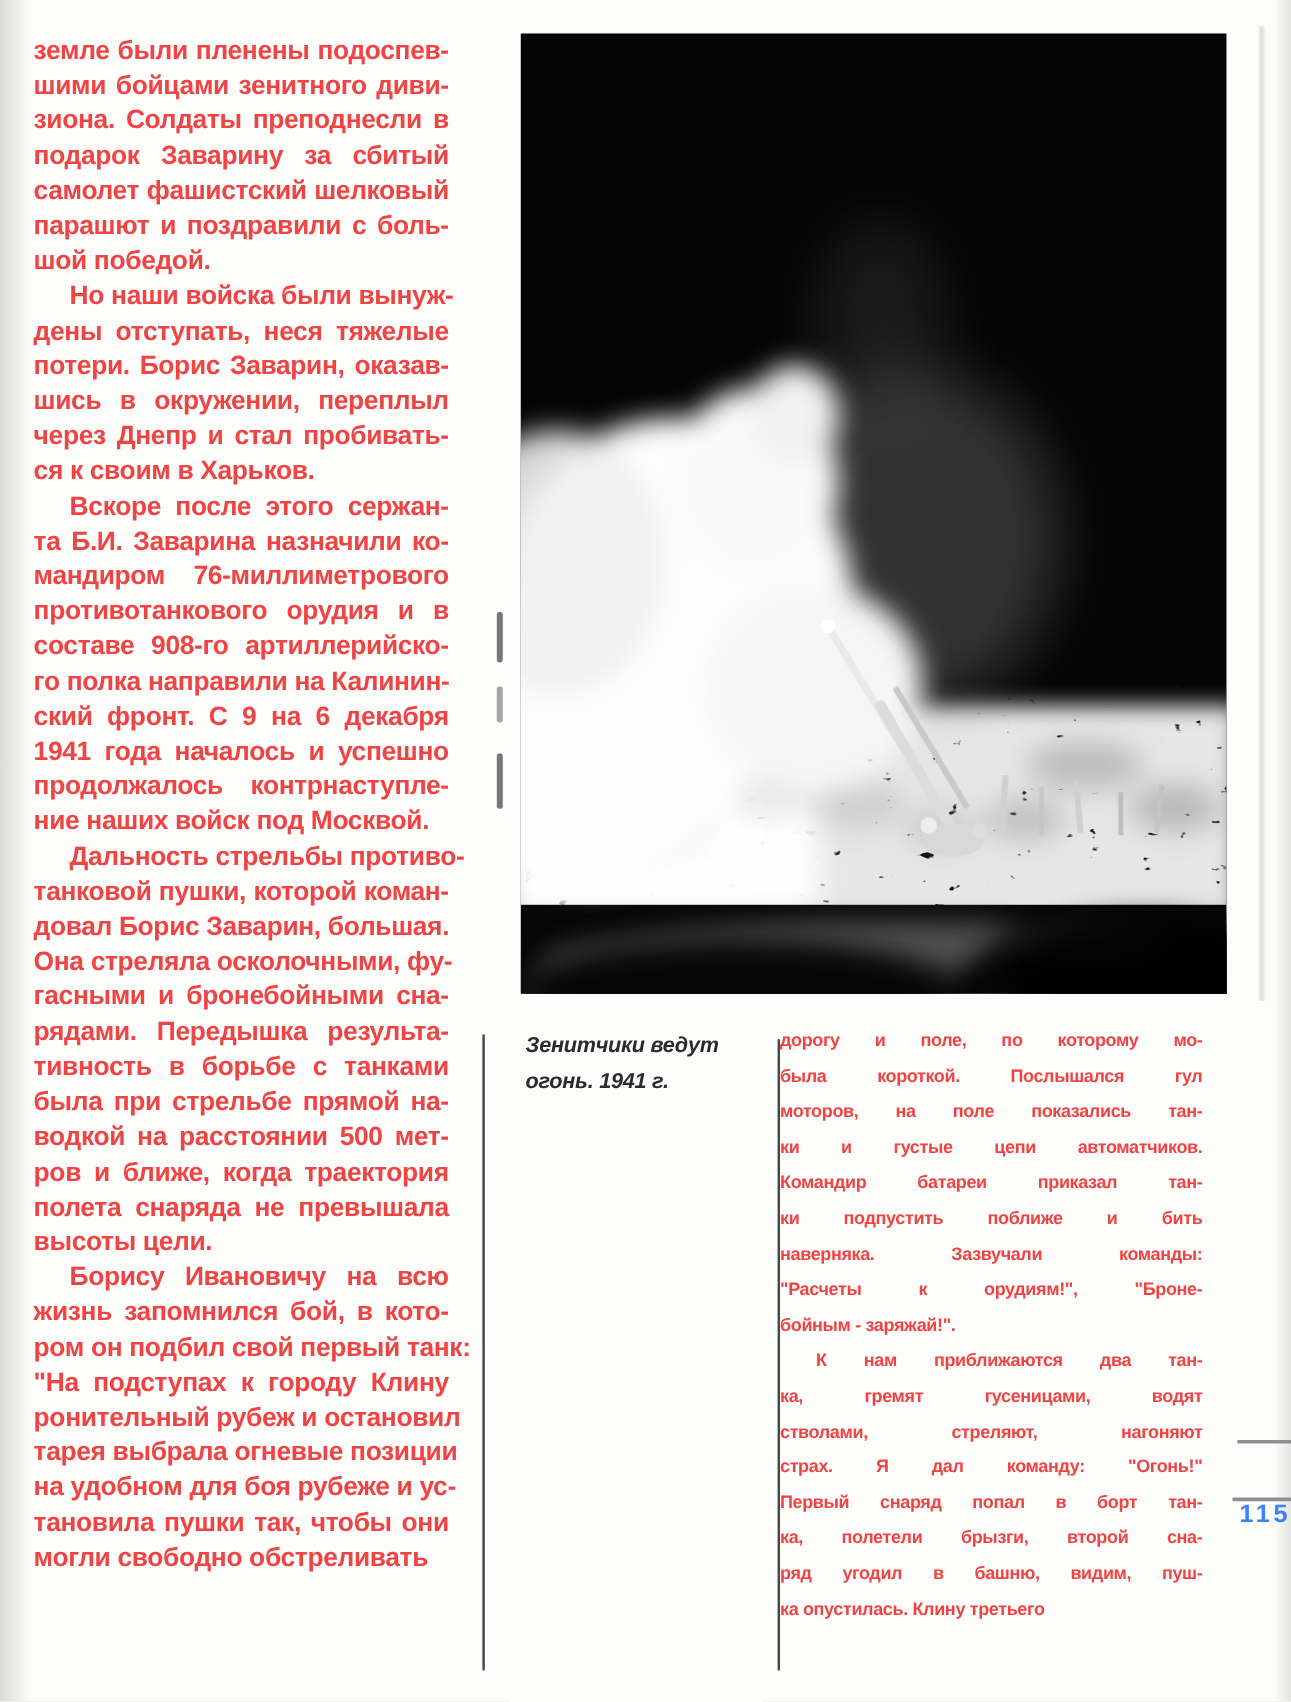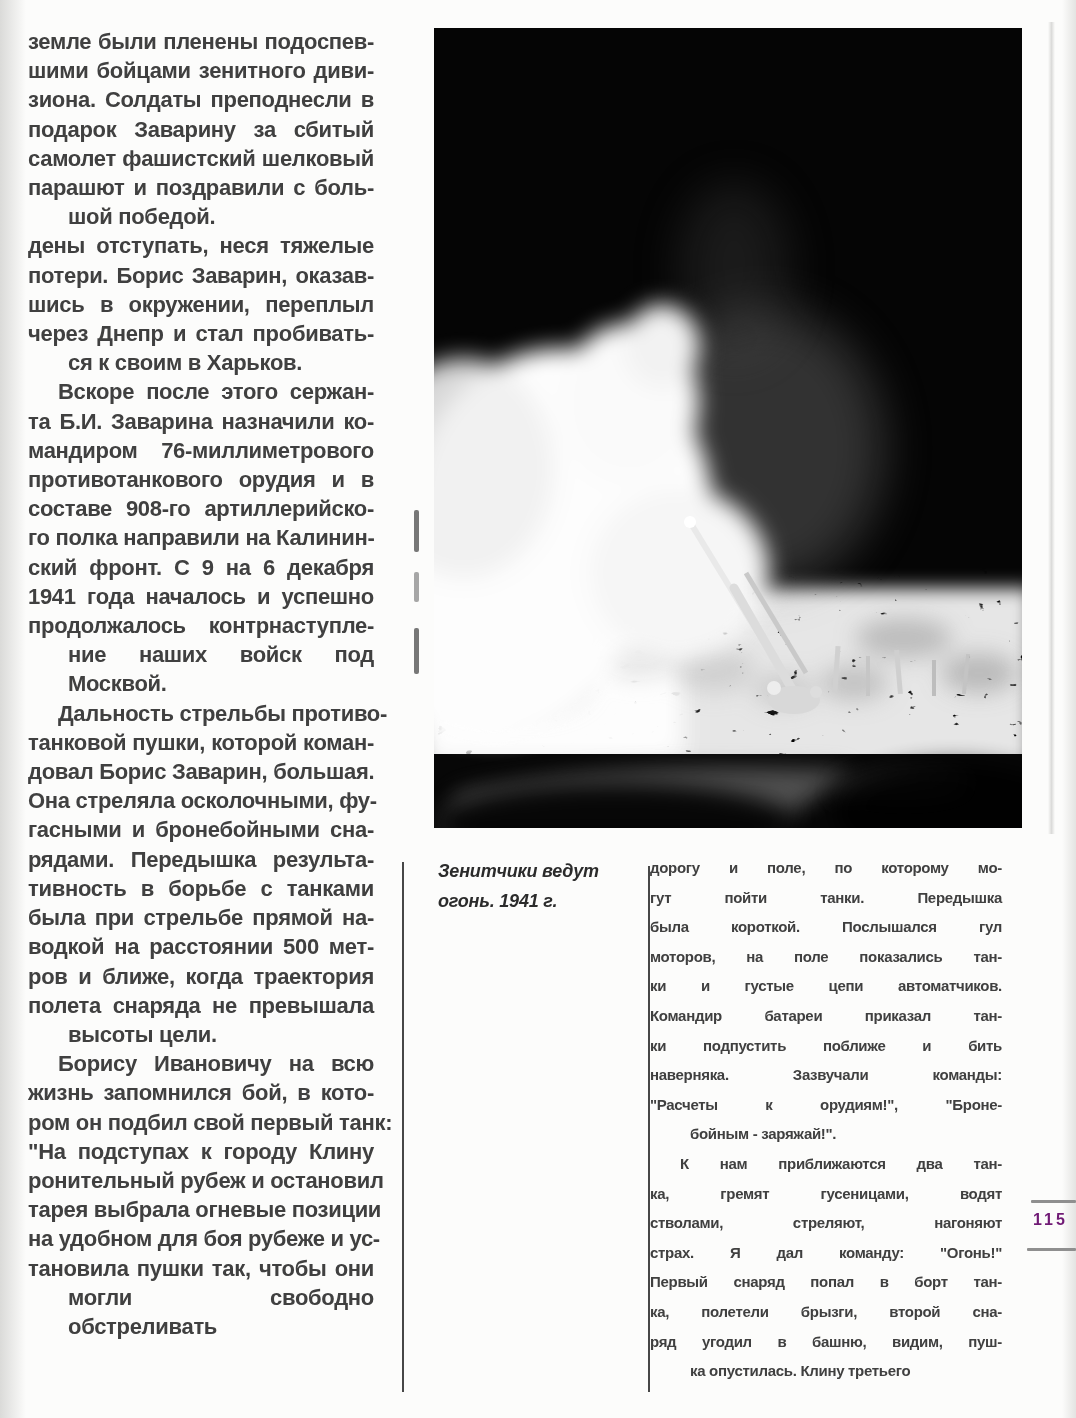--- a/index.html
+++ b/index.html
@@ -16,56 +16,56 @@
   .edge-right{position:absolute;right:0;top:0;width:14px;height:1418px;
     background:linear-gradient(to left,#d9d9d7,rgba(255,255,255,0));opacity:.7;}
   .fold-line{position:absolute;left:1048px;top:22px;width:7px;height:812px;
     background:linear-gradient(to right,rgba(255,255,255,0),#c9c9c7,rgba(255,255,255,0));opacity:.65;}
   .smudge{position:absolute;left:414px;width:5px;background:#3e3e3e;opacity:.7;border-radius:2px;}
   .s1{top:510px;height:42px;}
   .s2{top:572px;height:30px;opacity:.45;}
   .s3{top:628px;height:46px;}
 
   
-  .col{position:absolute;color:#404040;font-weight:600;}
+  .col{position:absolute;color:#ef4444;font-weight:600;}
   .col-left{left:28px;top:27px;width:346px;font-size:22px;}
   .col-left .line{line-height:29.2px;}
   .col-right{left:650px;top:853px;width:352px;font-size:15px;}
   .col-right .line{line-height:29.6px;}
   .para{margin:0;}
   .line{
     letter-spacing:-0.3px;
     text-align:justify;
     -moz-text-align-last:justify;
     text-align-last:justify;
     white-space:nowrap;
   }
-  .line.final{text-align-last:left;-moz-text-align-last:left;white-space:normal;margin-left:40px;}
+  .line.final{text-align-last:left;-moz-text-align-last:left;white-space:normal;}
   .line.indent{text-indent:30px;}
 
   
   .photo{position:absolute;left:434px;top:28px;width:588px;height:800px;background:#060606;}
   .photo svg{display:block;width:100%;height:100%;}
 
   
   .caption{position:absolute;left:438px;top:856px;width:215px;
     font-style:italic;font-weight:600;font-size:18px;color:#2b2b2b;}
   .caption .cap-line{line-height:30px;letter-spacing:-0.2px;}
 
   
   .vrule{position:absolute;width:2px;background:#474747;}
   .vrule-1{left:402px;top:862px;height:530px;}
   .vrule-2{left:648px;top:866px;height:526px;}
 
   
   .pn-rule{position:absolute;height:3px;background:#8f8f8f;border-radius:1px;}
   .pn-rule-top{left:1031px;top:1200px;width:45px;}
   .pn-rule-bottom{left:1027px;top:1248px;width:49px;}
-  .pn{position:absolute;left:1033px;top:1211px;
-    font-size:16px;font-weight:bold;color:#701a75;letter-spacing:3px;}
+  .pn{position:absolute;left:1033px;top:1250px;
+    font-size:21px;font-weight:bold;color:#3b82f6;letter-spacing:3px;}
 </style>
 </head>
 <body>
 
 <div class="page">
 
   <div class="edge-left"></div>
   <div class="edge-right"></div>
   <div class="fold-line"></div>
   <div class="smudge s1"></div>
@@ -76,20 +76,21 @@
       <div class="para">
         <div class="line">земле были пленены подоспев-</div>
         <div class="line">шими бойцами зенитного диви-</div>
         <div class="line">зиона. Солдаты преподнесли в</div>
         <div class="line">подарок Заварину за сбитый</div>
         <div class="line">самолет фашистский шелковый</div>
         <div class="line">парашют и поздравили с боль-</div>
         <div class="line final">шой победой.</div>
       </div>
       <div class="para">
+        <div class="line indent">Но наши войска были вынуж-</div>
         <div class="line">дены отступать, неся тяжелые</div>
         <div class="line">потери. Борис Заварин, оказав-</div>
         <div class="line">шись в окружении, переплыл</div>
         <div class="line">через Днепр и стал пробивать-</div>
         <div class="line final">ся к своим в Харьков.</div>
       </div>
       <div class="para">
         <div class="line indent">Вскоре после этого сержан-</div>
         <div class="line">та Б.И. Заварина назначили ко-</div>
         <div class="line">мандиром 76-миллиметрового</div>
@@ -215,21 +216,20 @@
       <div class="cap-line">Зенитчики ведут</div>
       <div class="cap-line">огонь. 1941 г.</div>
     </div>
 
   <div class="vrule vrule-1"></div>
   <div class="vrule vrule-2"></div>
 
   <div class="col col-right">
       <div class="para">
         <div class="line">дорогу и поле, по которому мо-</div>
-        <div class="line">гут пойти танки. Передышка</div>
         <div class="line">была короткой. Послышался гул</div>
         <div class="line">моторов, на поле показались тан-</div>
         <div class="line">ки и густые цепи автоматчиков.</div>
         <div class="line">Командир батареи приказал тан-</div>
         <div class="line">ки подпустить поближе и бить</div>
         <div class="line">наверняка. Зазвучали команды:</div>
         <div class="line">"Расчеты к орудиям!", "Броне-</div>
         <div class="line final">бойным - заряжай!".</div>
       </div>
       <div class="para">

